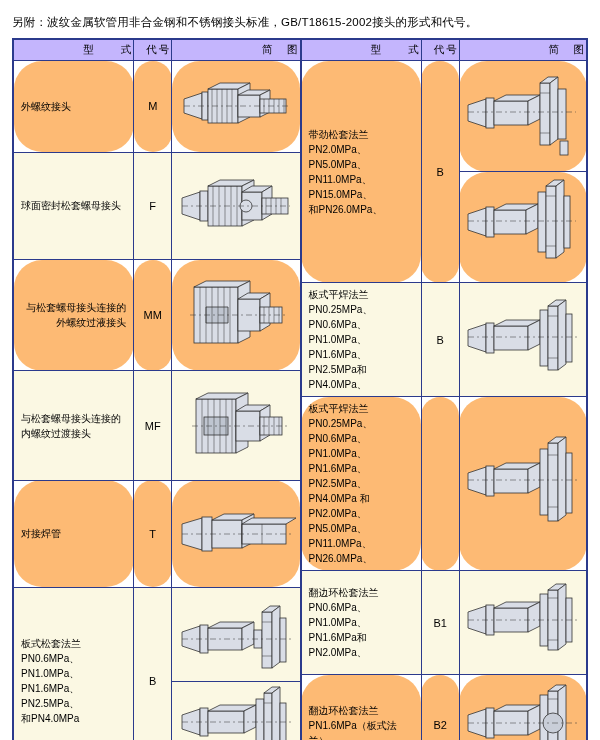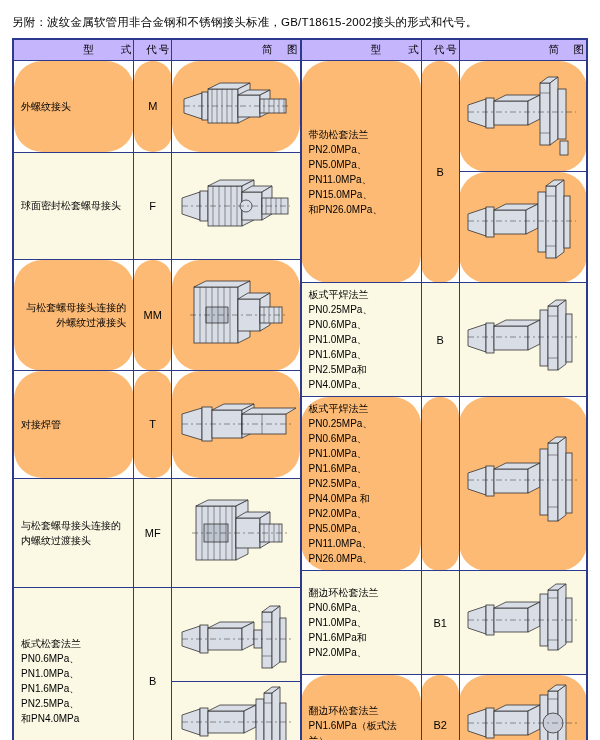--- a/index.html
+++ b/index.html
@@ -207,45 +207,20 @@
                   <line x1="98" y1="30" x2="98" y2="46"></line>
                   <line x1="103" y1="30" x2="103" y2="46"></line>
                   <line x1="14" y1="38" x2="112" y2="38" stroke-dasharray="6 3 2 3"></line>
                 </g>
               </svg>
             </div>
           </td>
         </tr>
 
         <tr>
-          <td class="type white" style="height:90px;">对接焊管</td>
-          <td class="code white">T</td>
-          <td class="fig white">
-            <div class="figwrap">
-              <svg width="120" height="72" viewBox="0 0 120 72">
-                <g fill="#d9dde6" stroke="#333" stroke-width="0.8">
-                  <path d="M6 26 L26 20 L26 52 L6 46 Z"></path>
-                  <rect x="26" y="19" width="10" height="34"></rect>
-                  <rect x="36" y="22" width="30" height="28"></rect>
-                  <path d="M36 22 L48 16 L78 16 L66 22 Z"></path>
-                  <path d="M66 22 L78 16 L78 44 L66 50 Z"></path>
-                  <rect x="66" y="26" width="44" height="20"></rect>
-                  <path d="M66 26 L76 20 L120 20 L110 26 Z"></path>
-                </g>
-                <g stroke="#333" stroke-width="0.5" fill="none">
-                  <line x1="6" y1="36" x2="116" y2="36" stroke-dasharray="6 3 2 3"></line>
-                  <line x1="66" y1="26" x2="66" y2="46"></line>
-                  <line x1="86" y1="26" x2="86" y2="46"></line>
-                </g>
-              </svg>
-            </div>
-          </td>
-        </tr>
-
-        <tr>
           <td class="type yellow" style="height:92px;">与松套螺母接头连接的内螺纹过渡接头</td>
           <td class="code yellow">MF</td>
           <td class="fig yellow">
             <div class="figwrap">
               <svg width="120" height="74" viewBox="0 0 120 74">
                 <g fill="#d9dde6" stroke="#333" stroke-width="0.8">
                   <rect x="20" y="10" width="40" height="54"></rect>
                   <path d="M20 10 L32 4 L72 4 L60 10 Z"></path>
                   <path d="M60 10 L72 4 L72 58 L60 64 Z"></path>
                   <rect x="60" y="22" width="24" height="30"></rect>
@@ -266,20 +241,45 @@
                   <line x1="98" y1="28" x2="98" y2="46"></line>
                   <line x1="103" y1="28" x2="103" y2="46"></line>
                   <line x1="16" y1="37" x2="112" y2="37" stroke-dasharray="6 3 2 3"></line>
                 </g>
               </svg>
             </div>
           </td>
         </tr>
 
         <tr>
+          <td class="type white" style="height:90px;">对接焊管</td>
+          <td class="code white">T</td>
+          <td class="fig white">
+            <div class="figwrap">
+              <svg width="120" height="72" viewBox="0 0 120 72">
+                <g fill="#d9dde6" stroke="#333" stroke-width="0.8">
+                  <path d="M6 26 L26 20 L26 52 L6 46 Z"></path>
+                  <rect x="26" y="19" width="10" height="34"></rect>
+                  <rect x="36" y="22" width="30" height="28"></rect>
+                  <path d="M36 22 L48 16 L78 16 L66 22 Z"></path>
+                  <path d="M66 22 L78 16 L78 44 L66 50 Z"></path>
+                  <rect x="66" y="26" width="44" height="20"></rect>
+                  <path d="M66 26 L76 20 L120 20 L110 26 Z"></path>
+                </g>
+                <g stroke="#333" stroke-width="0.5" fill="none">
+                  <line x1="6" y1="36" x2="116" y2="36" stroke-dasharray="6 3 2 3"></line>
+                  <line x1="66" y1="26" x2="66" y2="46"></line>
+                  <line x1="86" y1="26" x2="86" y2="46"></line>
+                </g>
+              </svg>
+            </div>
+          </td>
+        </tr>
+
+        <tr>
           <td class="type yellow" style="height:165px;white-space:pre-line;">板式松套法兰
 PN0.6MPa、PN1.0MPa、
 PN1.6MPa、PN2.5MPa、
 和PN4.0MPa</td>
           <td class="code yellow">B</td>
           <td class="fig yellow" style="padding:0;">
             <div class="figwrap" style="border-bottom:1px solid #2b3a8c;height:82px;">
               <svg width="120" height="76" viewBox="0 0 120 76">
                 <g fill="#d9dde6" stroke="#333" stroke-width="0.8">
                   <path d="M6 30 L24 24 L24 50 L6 44 Z"></path>

